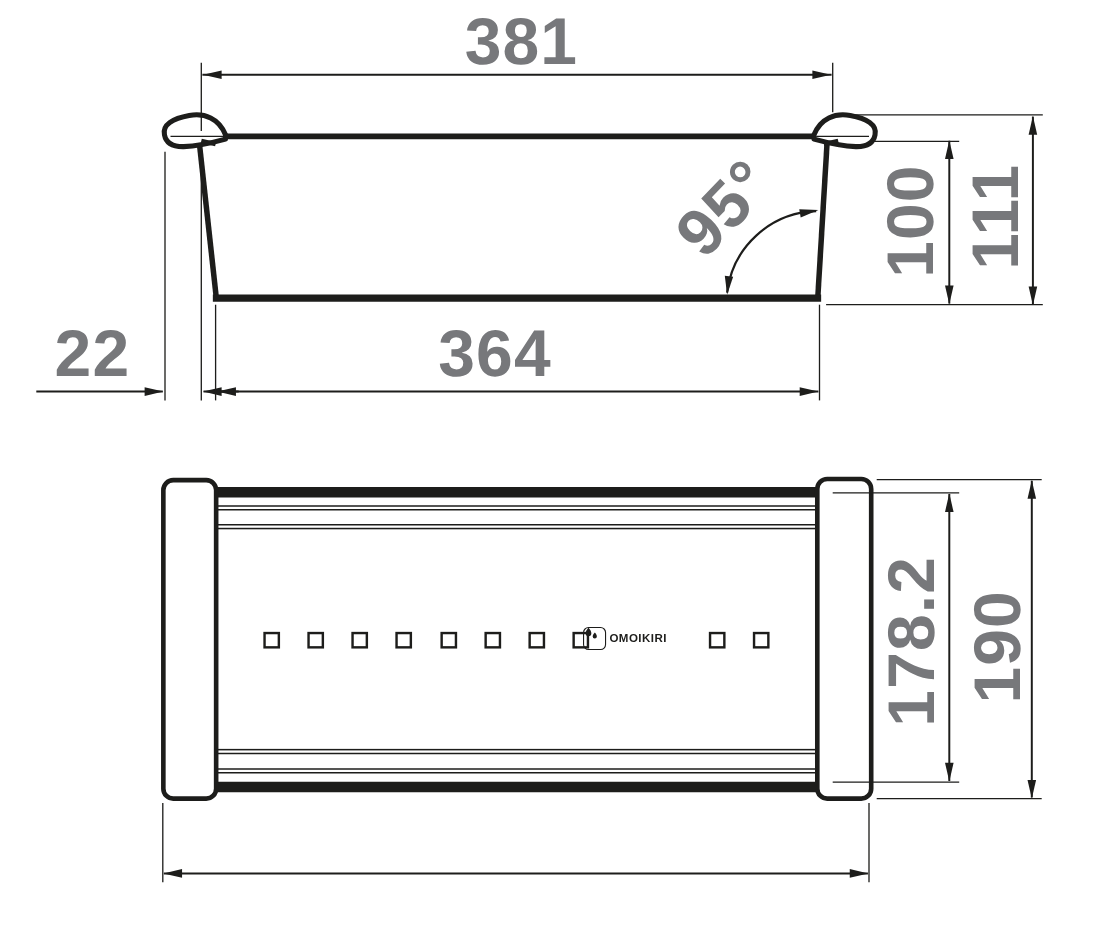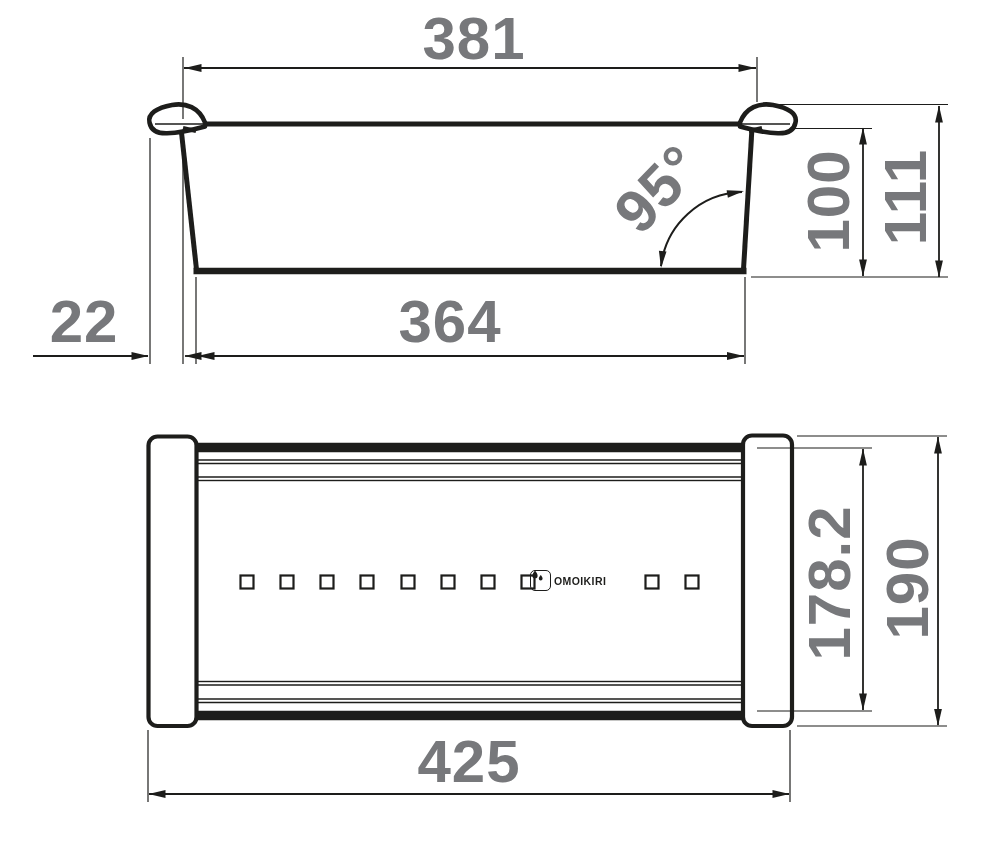--- a/index.html
+++ b/index.html
@@ -165,21 +165,20 @@
       <line class="ln" x1="797" y1="726" x2="947" y2="726" stroke-width="1.2"></line>
     </g>
   </svg>
 
   <div class="dim-label" style="left:474px;top:38px">381</div>
   <div class="dim-label" style="left:84px;top:321px">22</div>
   <div class="dim-label" style="left:450px;top:321px">364</div>
   <div class="dim-label rot46" style="left:658px;top:189px">95°</div>
   <div class="dim-label rot90" style="left:828px;top:201px">100</div>
   <div class="dim-label rot90" style="left:905px;top:197px">111</div>
-  <div class="dim-label" style="left:469px;top:761px">425</div>
   <div class="dim-label rot90" style="left:829px;top:583px">178.2</div>
   <div class="dim-label rot90" style="left:907px;top:588px">190</div>
 
   <div class="logo">
     <span class="logo-box">
       <svg width="15" height="15" viewBox="0 0 15 15">
         <path fill="#1d1d1b" d="M5,1.5 C6.6,3.6 7.6,5.2 7.6,6.7 a2.6,2.6 0 1 1 -5.2,0 C2.4,5.2 3.4,3.6 5,1.5 Z"></path>
         <path fill="#1d1d1b" d="M10.8,6 C11.9,7.4 12.6,8.5 12.6,9.6 a1.9,1.9 0 1 1 -3.8,0 C8.8,8.5 9.6,7.4 10.8,6 Z"></path>
       </svg>
     </span>

